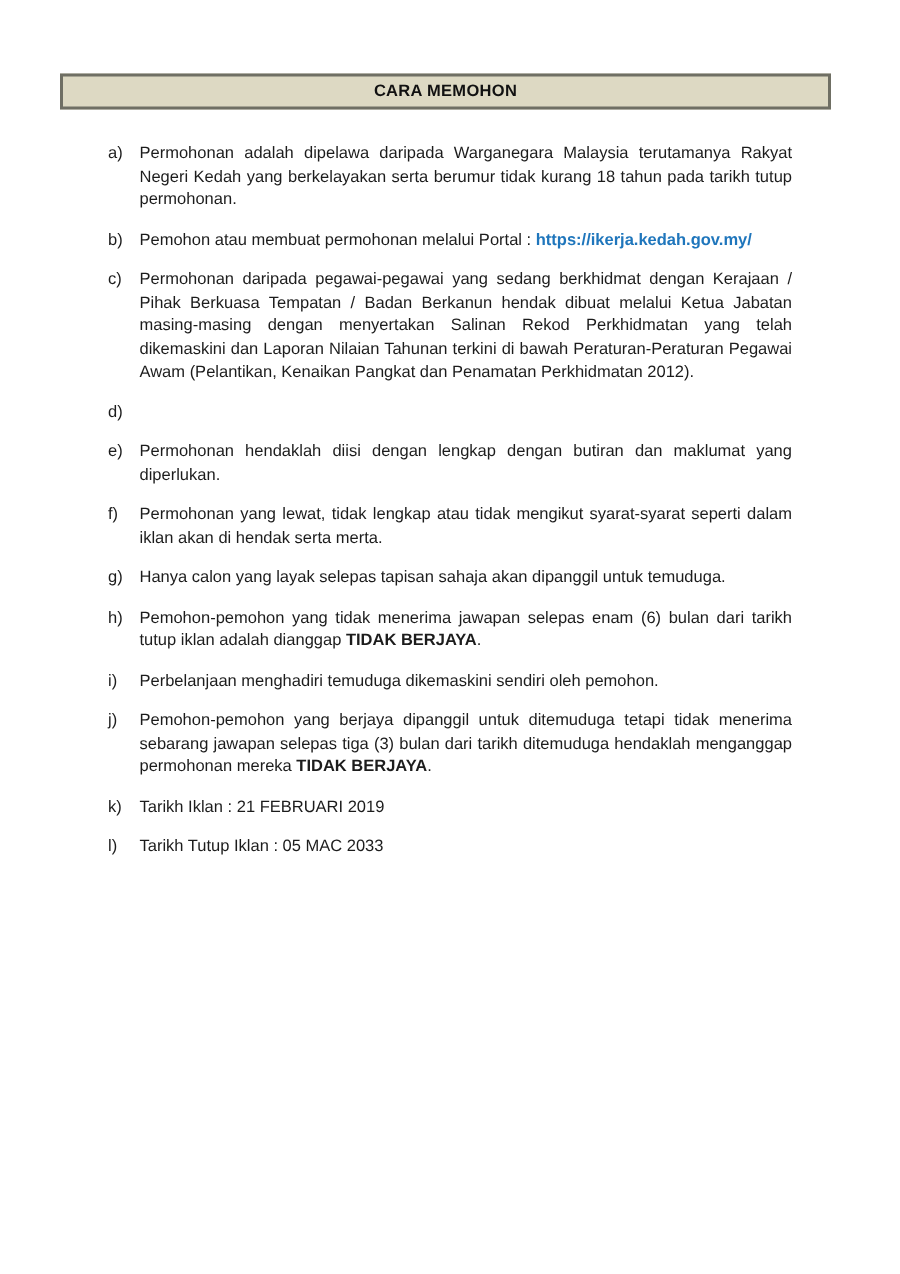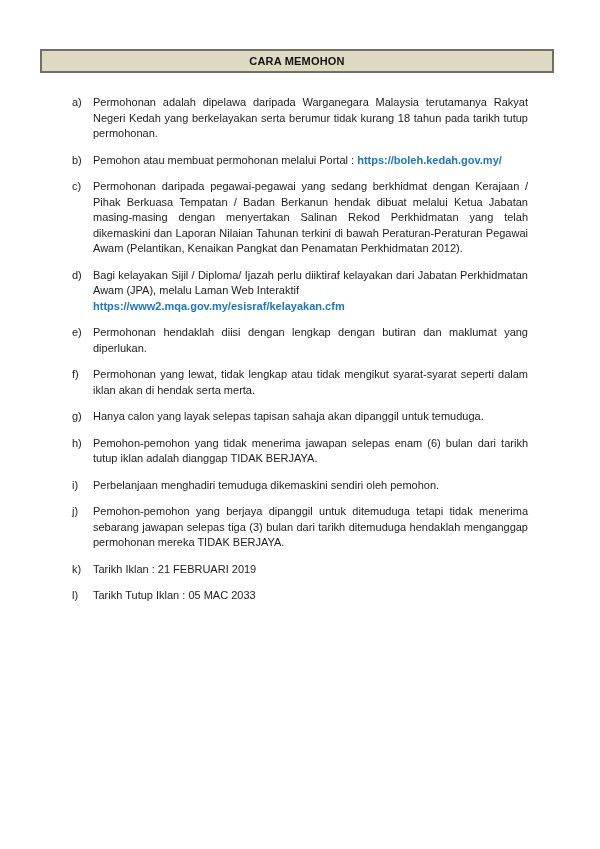--- a/index.html
+++ b/index.html
@@ -49,50 +49,50 @@
   }
   .item .letter {
     flex: 0 0 21px;
     width: 21px;
   }
   .item .text {
     flex: 1;
     text-align: justify;
   }
   .bold {
-    font-weight: normal;
+    font-weight: bold;
   }
   .link {
     color: var(--link-color, #1f76bc);
     font-weight: bold;
     cursor: pointer;
   }
 </style>
 </head>
 <body>
 
 <div class="page">
   <div class="header-box">CARA MEMOHON</div>
 
   <div class="instruction-list">
       <div class="item">
         <span class="letter">a)</span>
         <div class="text"><span>Permohonan adalah dipelawa daripada Warganegara Malaysia terutamanya Rakyat Negeri Kedah yang berkelayakan serta berumur tidak kurang 18 tahun pada tarikh tutup permohonan.</span></div>
       </div>
       <div class="item">
         <span class="letter">b)</span>
-        <div class="text"><span>Pemohon atau membuat permohonan melalui Portal : </span><span class="link">https://boleh.kedah.gov.my/</span></div>
+        <div class="text"><span>Pemohon atau membuat permohonan melalui Portal : </span><span class="link">https://ikerja.kedah.gov.my/</span></div>
       </div>
       <div class="item">
         <span class="letter">c)</span>
         <div class="text"><span>Permohonan daripada pegawai-pegawai yang sedang berkhidmat dengan Kerajaan / Pihak Berkuasa Tempatan / Badan Berkanun hendak dibuat melalui Ketua Jabatan masing-masing dengan menyertakan Salinan Rekod Perkhidmatan yang telah dikemaskini dan Laporan Nilaian Tahunan terkini di bawah Peraturan-Peraturan Pegawai Awam (Pelantikan, Kenaikan Pangkat dan Penamatan Perkhidmatan 2012).</span></div>
       </div>
       <div class="item">
         <span class="letter">d)</span>
-        <div class="text"><span>Bagi kelayakan Sijil / Diploma/ Ijazah perlu diiktiraf kelayakan dari Jabatan Perkhidmatan Awam (JPA), melalu Laman Web Interaktif</span><br><span class="link">https://www2.mqa.gov.my/esisraf/kelayakan.cfm</span></div>
+        <div class="text"><br></div>
       </div>
       <div class="item">
         <span class="letter">e)</span>
         <div class="text"><span>Permohonan hendaklah diisi dengan lengkap dengan butiran dan maklumat yang diperlukan.</span></div>
       </div>
       <div class="item">
         <span class="letter">f)</span>
         <div class="text"><span>Permohonan yang lewat, tidak lengkap atau tidak mengikut syarat-syarat seperti dalam iklan akan di hendak serta merta.</span></div>
       </div>
       <div class="item">

